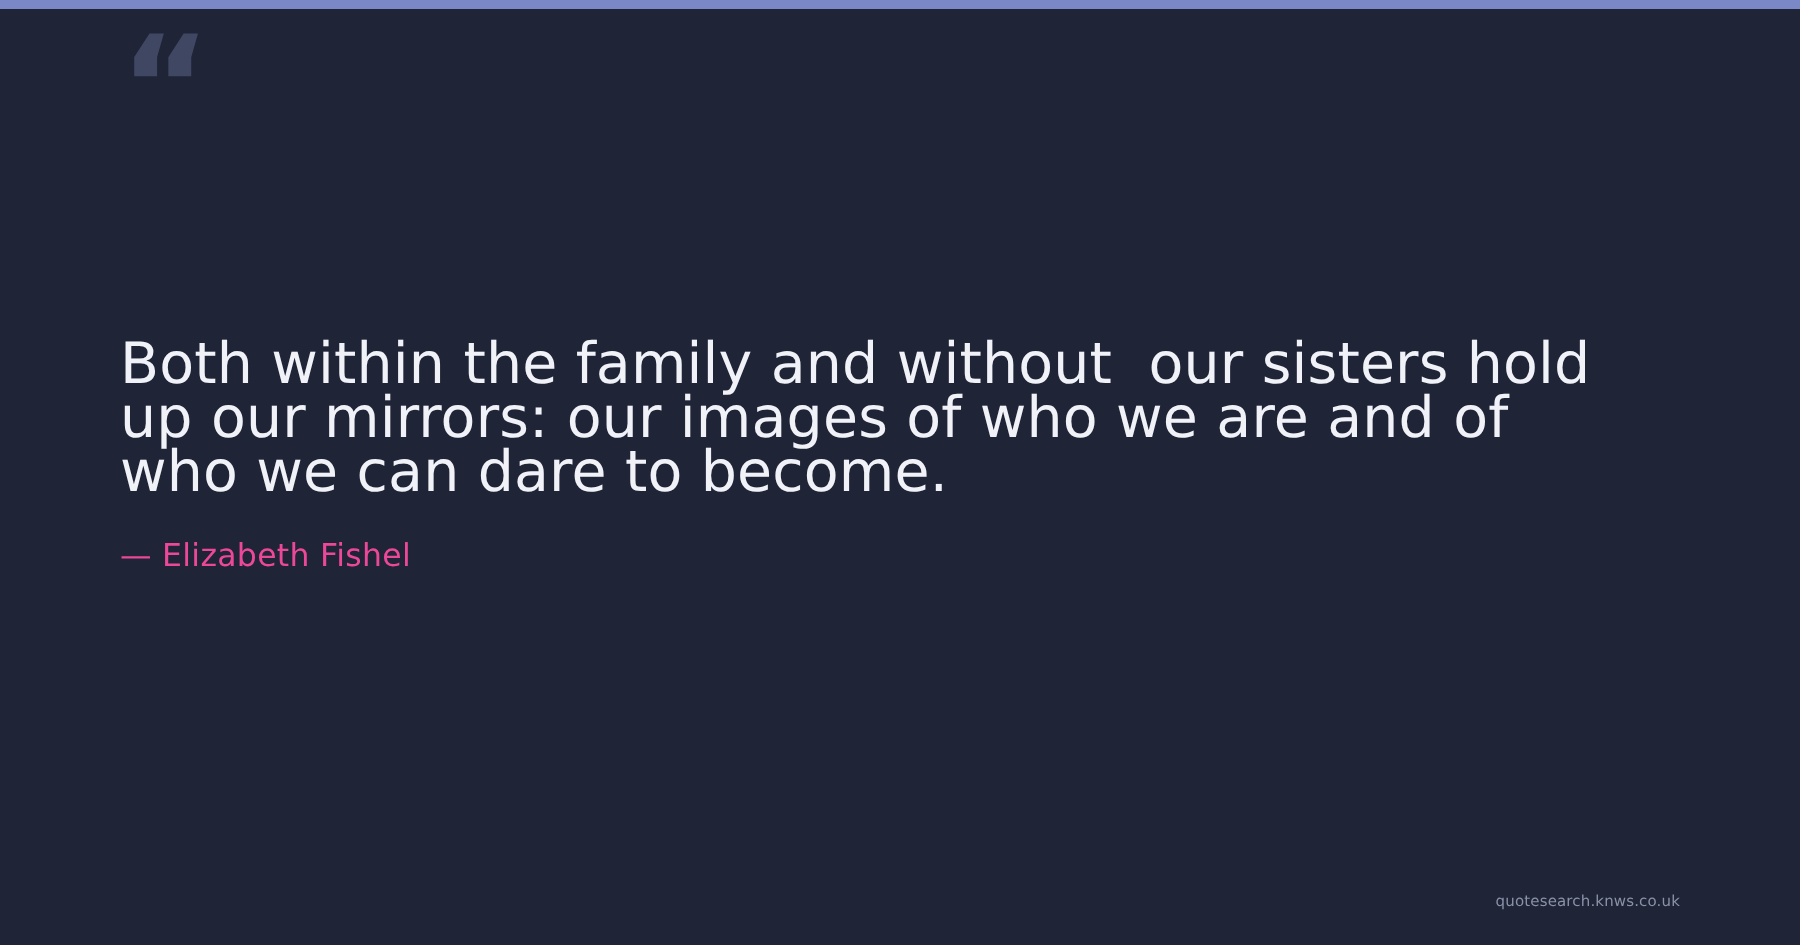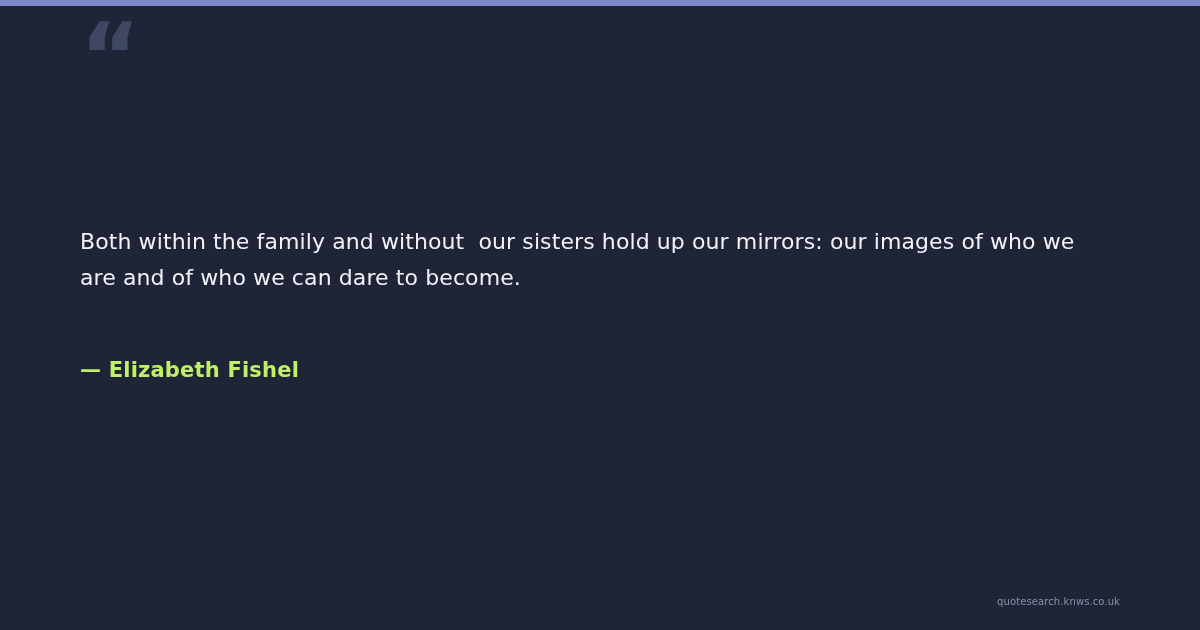--- a/index.html
+++ b/index.html
@@ -47,37 +47,37 @@
     user-select: none;
   }
 
   
   .quote-text {
     position: absolute;
     left: 80px;
     top: 224px;
     width: 1010px;
     margin: 0;
-    font-size: 22px;
+    font-size: 38px;
     line-height: 36px;
     font-weight: 400;
     color: #f0f2f8;
     letter-spacing: 0.1px;
     white-space: pre-wrap;
   }
 
   
   .author {
     position: absolute;
     left: 80px;
     top: 356px;
     font-size: 21px;
     line-height: 28px;
-    font-weight: 700;
-    color: #bef264;
+    font-weight: 400;
+    color: #ec4899;
     letter-spacing: 0.2px;
   }
 
   
   .footer-url {
     position: absolute;
     right: 80px;
     bottom: 18px;
     font-size: 10px;
     line-height: 20px;

